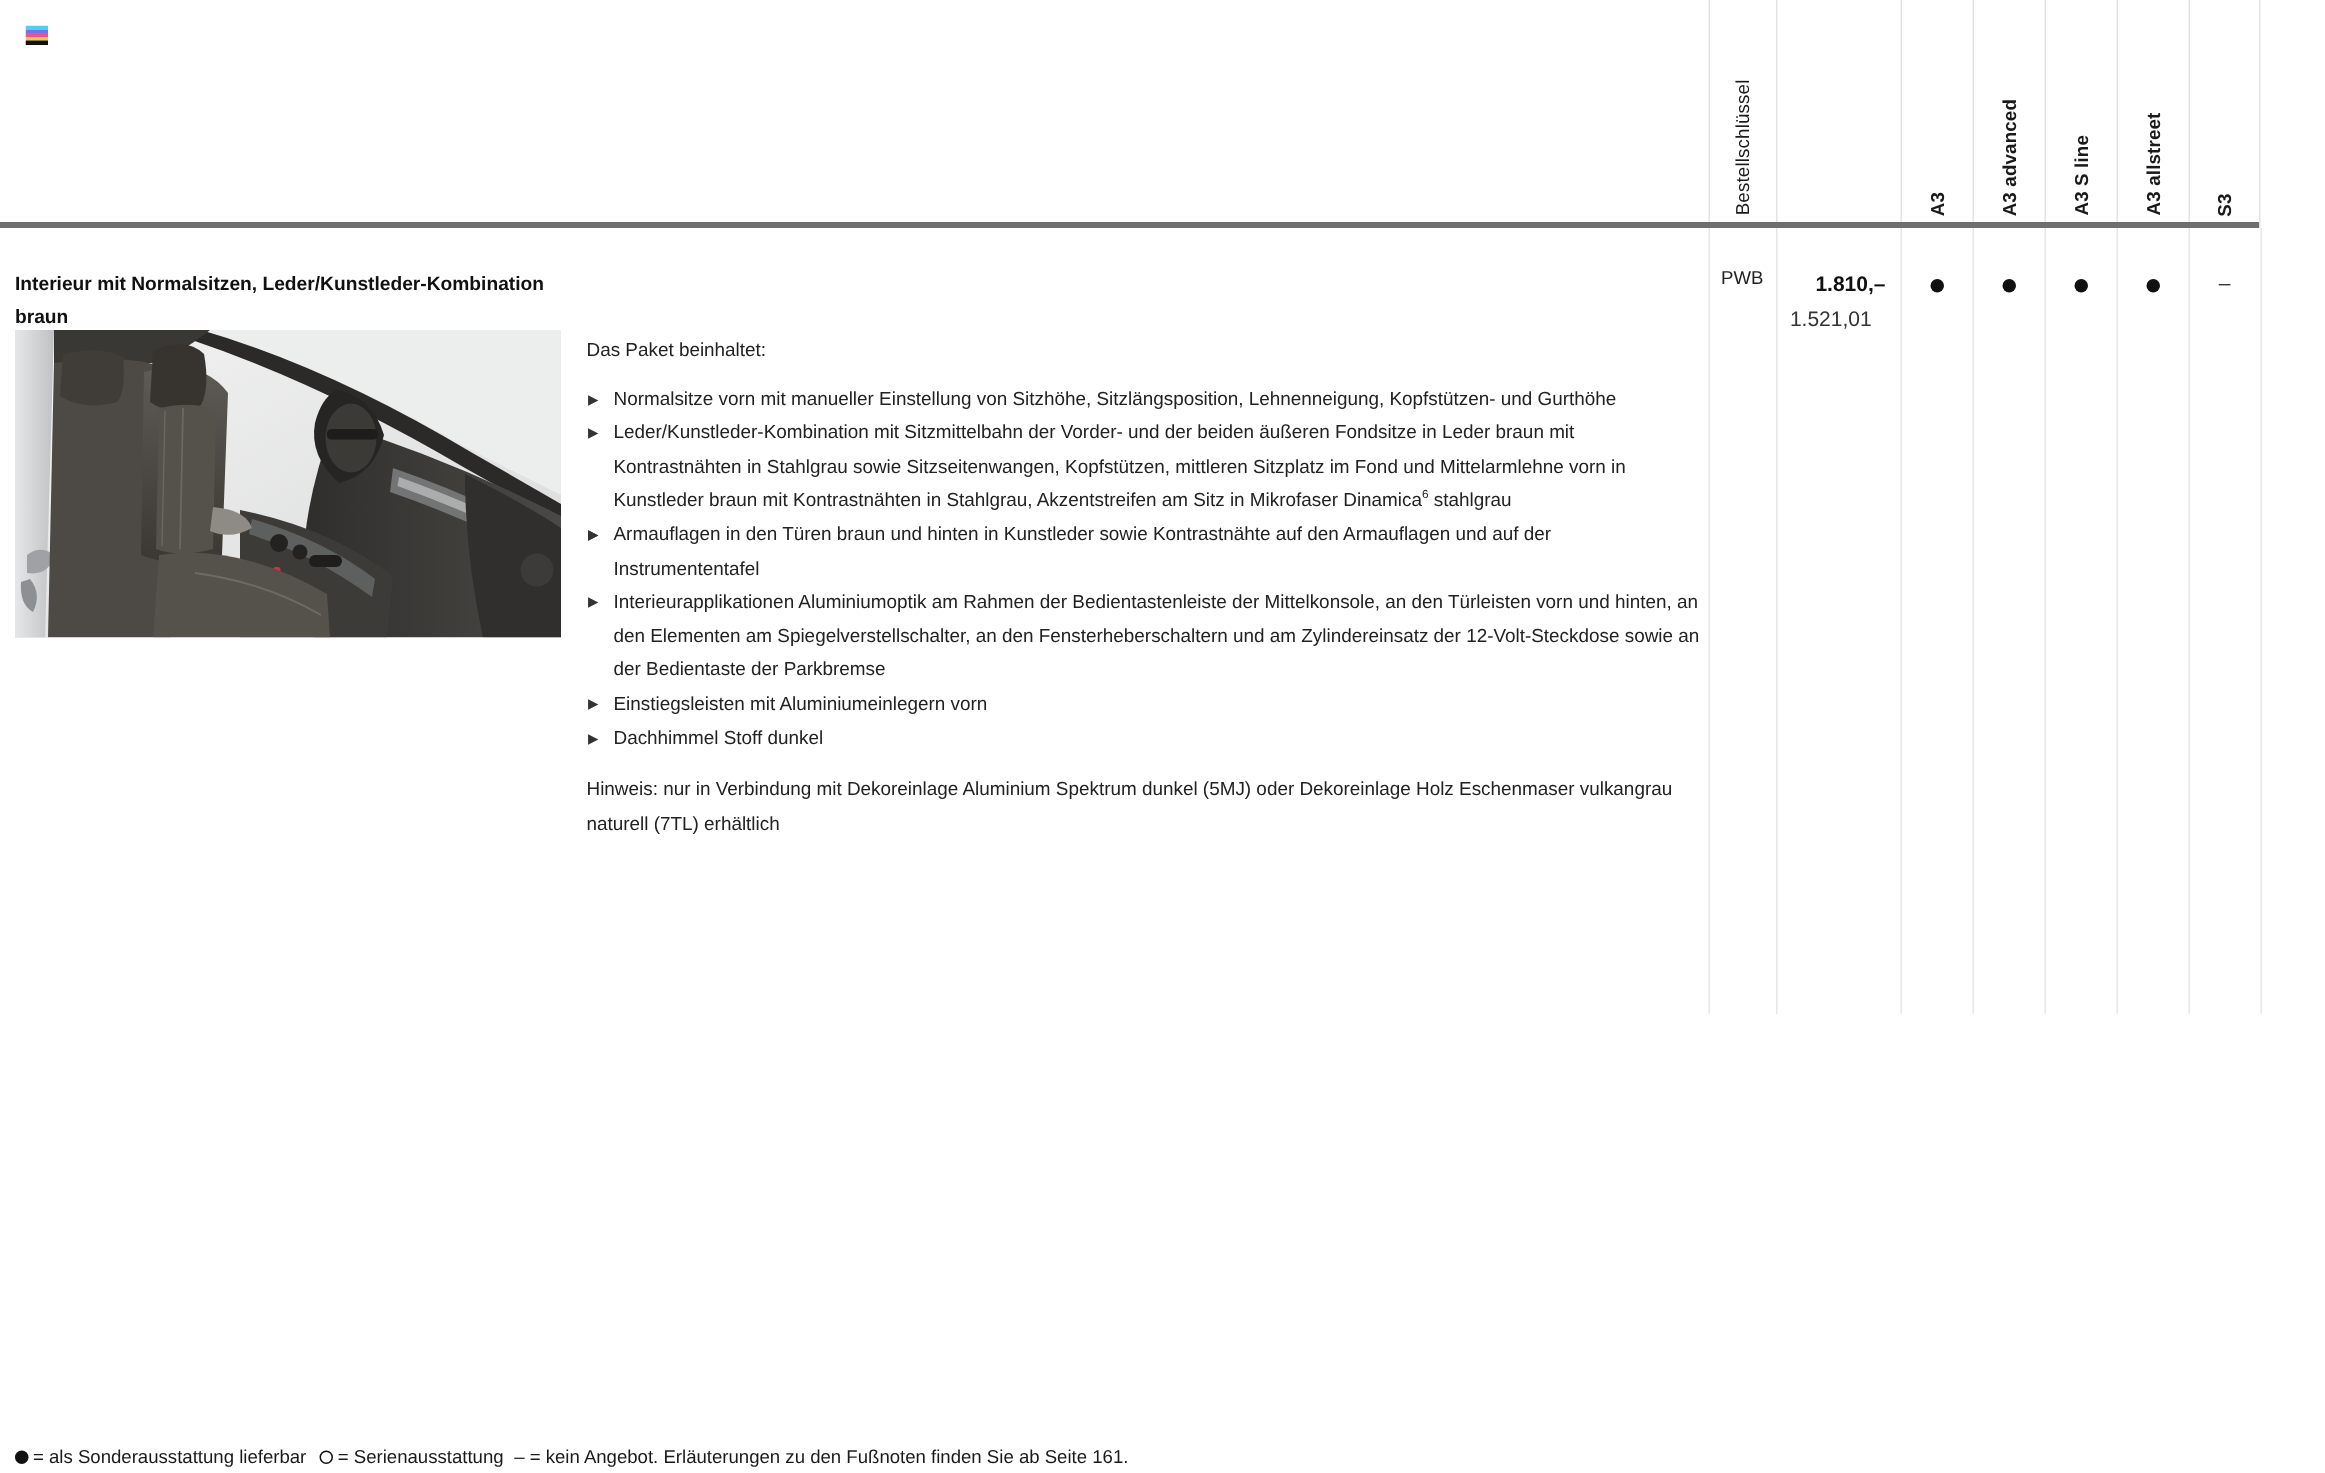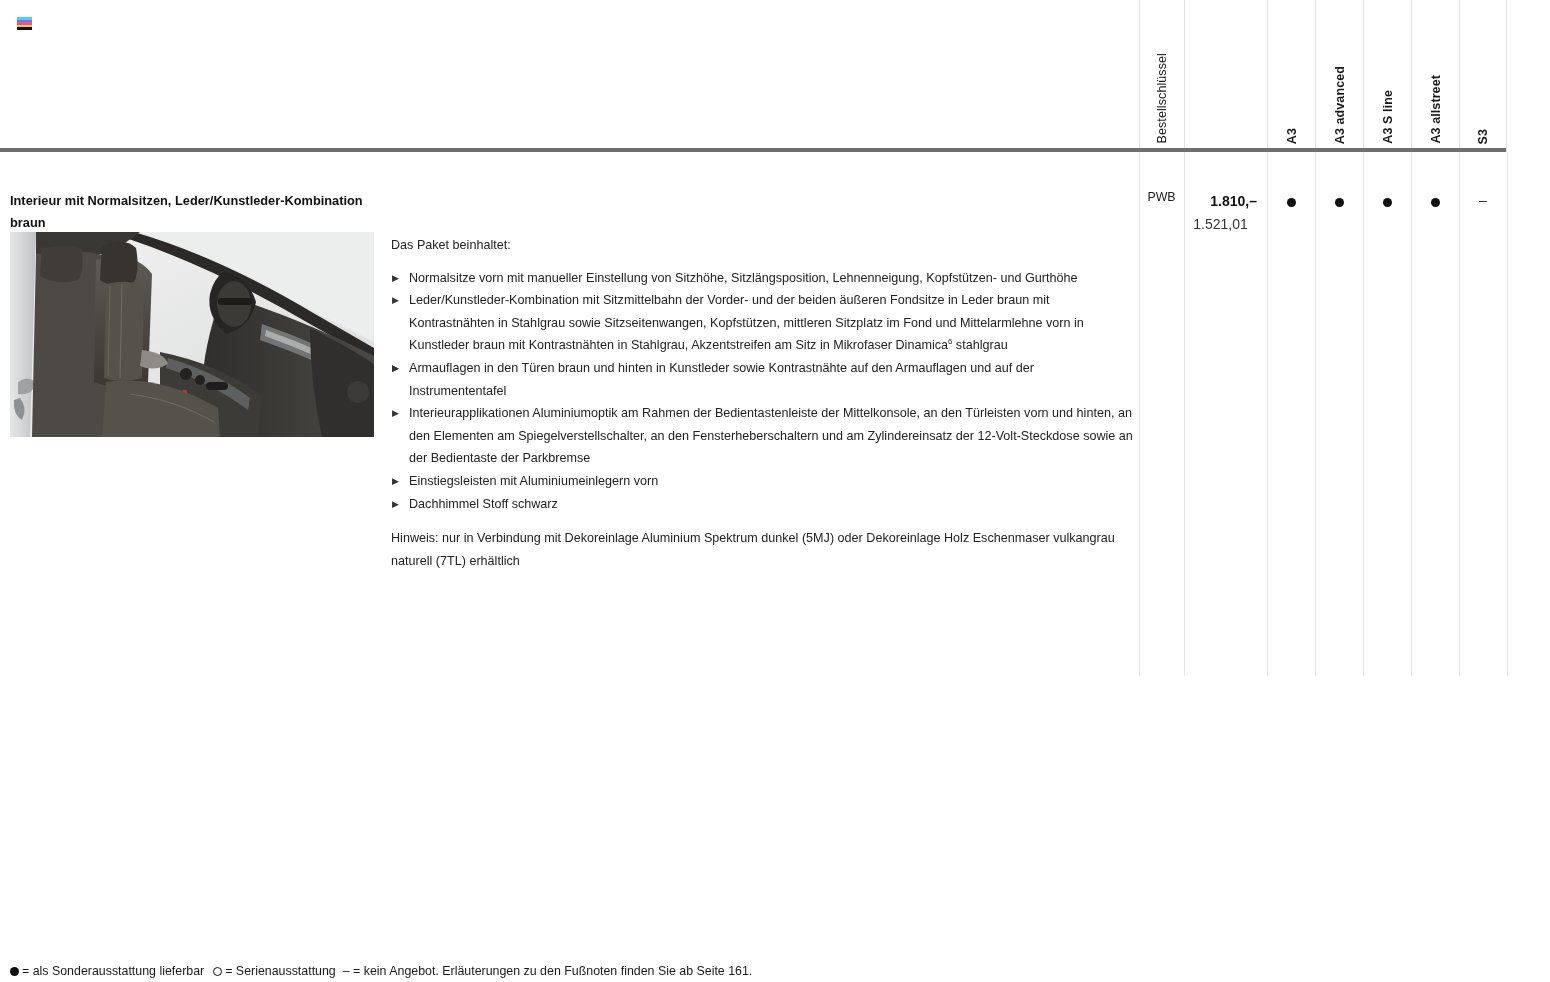--- a/index.html
+++ b/index.html
@@ -74,21 +74,21 @@
     position: absolute;
     top: 152px;
     width: 1px;
     height: 524px;
     background: #e6e6e6;
   }
 
   
   #row {
     position: absolute;
-    left: 0; top: 158px;
+    left: 0; top: 146px;
     width: 1456px;
     height: 524px;
   }
 
   #item-title {
     position: absolute;
     left: 10px; top: 32px;
     width: 372px;
     font-size: 12.8px;
     font-weight: 700;
@@ -360,21 +360,21 @@
 
   <div id="desc">
     <p class="tight">Das Paket beinhaltet:</p>
     <ul>
       <li><span class="bullet">▶</span><span>Normalsitze vorn mit manueller Einstellung von Sitzhöhe, Sitzlängsposition, Lehnenneigung, Kopfstützen- und Gurthöhe</span></li>
       <li><span class="bullet">▶</span><span>Leder/Kunstleder-Kombination mit Sitzmittelbahn der Vorder- und der beiden äußeren Fondsitze in Leder braun mit Kontrastnähten in Stahlgrau sowie Sitzseitenwangen, Kopfstützen, mittleren Sitzplatz im Fond und Mittelarmlehne vorn in Kunstleder braun mit Kontrastnähten in Stahlgrau, Akzentstreifen am Sitz in Mikrofaser Dinamica<sup>6</sup> stahlgrau</span></li>
       <li><span class="bullet">▶</span></li>
       <li><span class="bullet">▶</span><span>Armauflagen in den Türen braun und hinten in Kunstleder sowie Kontrastnähte auf den Armauflagen und auf der Instrumententafel</span></li>
       <li><span class="bullet">▶</span><span>Interieurapplikationen Aluminiumoptik am Rahmen der Bedientastenleiste der Mittelkonsole, an den Türleisten vorn und hinten, an den Elementen am Spiegelverstellschalter, an den Fensterheberschaltern und am Zylindereinsatz der 12-Volt-Steckdose sowie an der Bedientaste der Parkbremse</span></li>
       <li><span class="bullet">▶</span><span>Einstiegsleisten mit Aluminiumeinlegern vorn</span></li>
-      <li><span class="bullet">▶</span><span>Dachhimmel Stoff schwarz</span></li>
+      <li><span class="bullet">▶</span><span>Dachhimmel Stoff dunkel</span></li>
     </ul>
     <p id="note">Hinweis: nur in Verbindung mit Dekoreinlage Aluminium Spektrum dunkel (5MJ) oder Dekoreinlage Holz Eschenmaser vulkangrau naturell (7TL) erhältlich</p>
   </div>
 
   <div id="order-key">PWB</div>
 
   <div id="price-cell">
     <div class="gross">1.810,–</div>
     <div class="net">1.521,01</div>
   </div>

